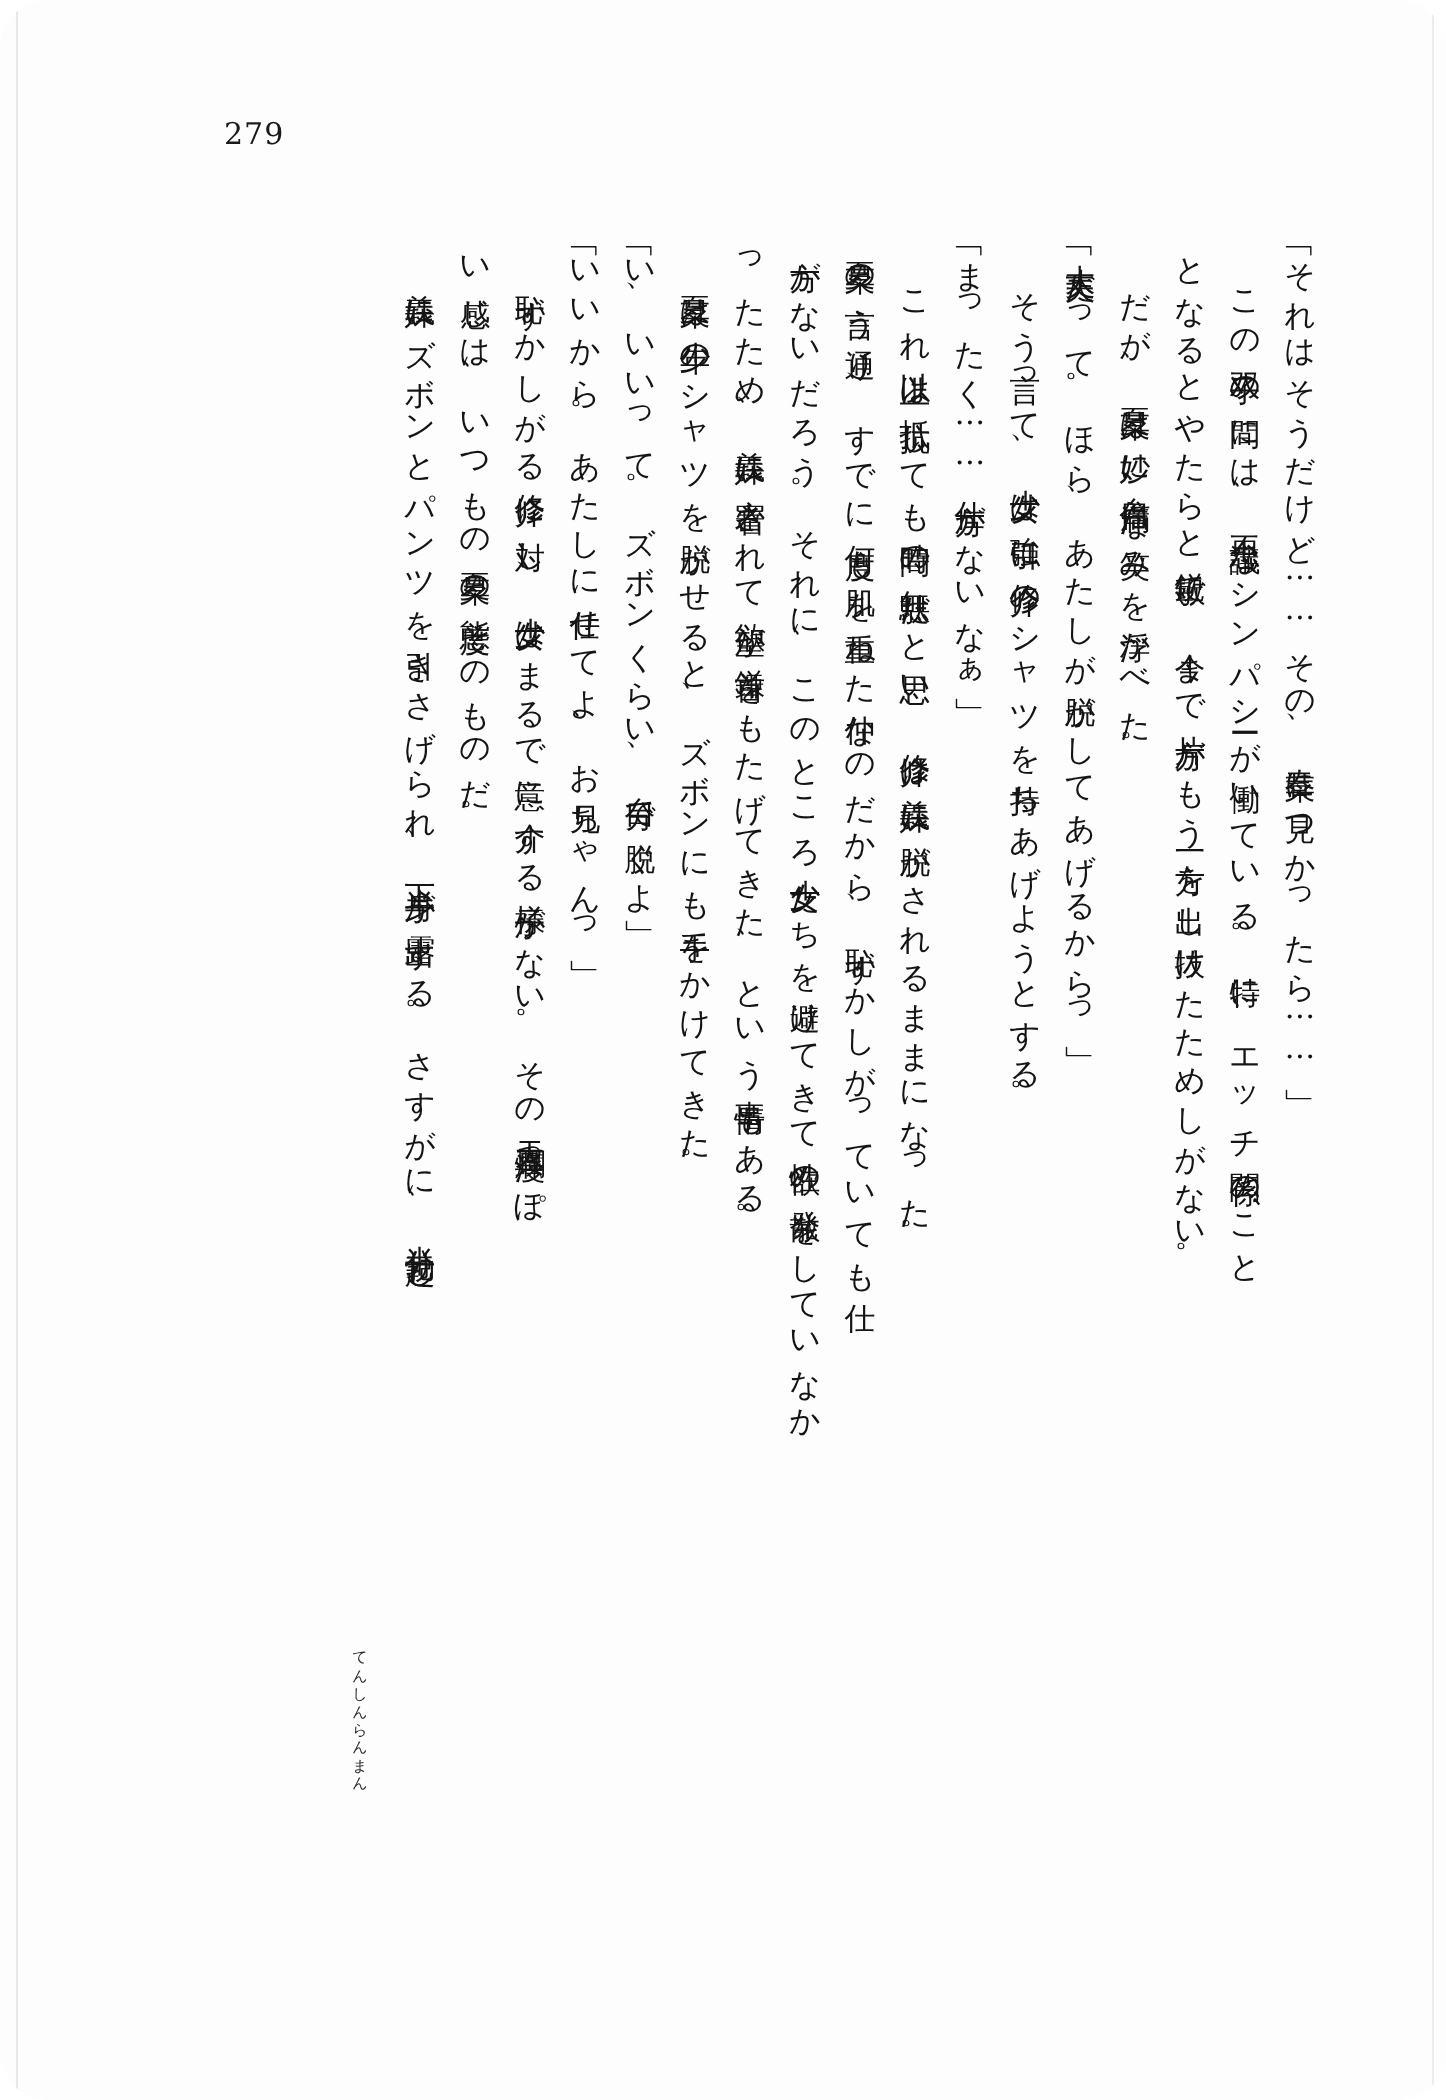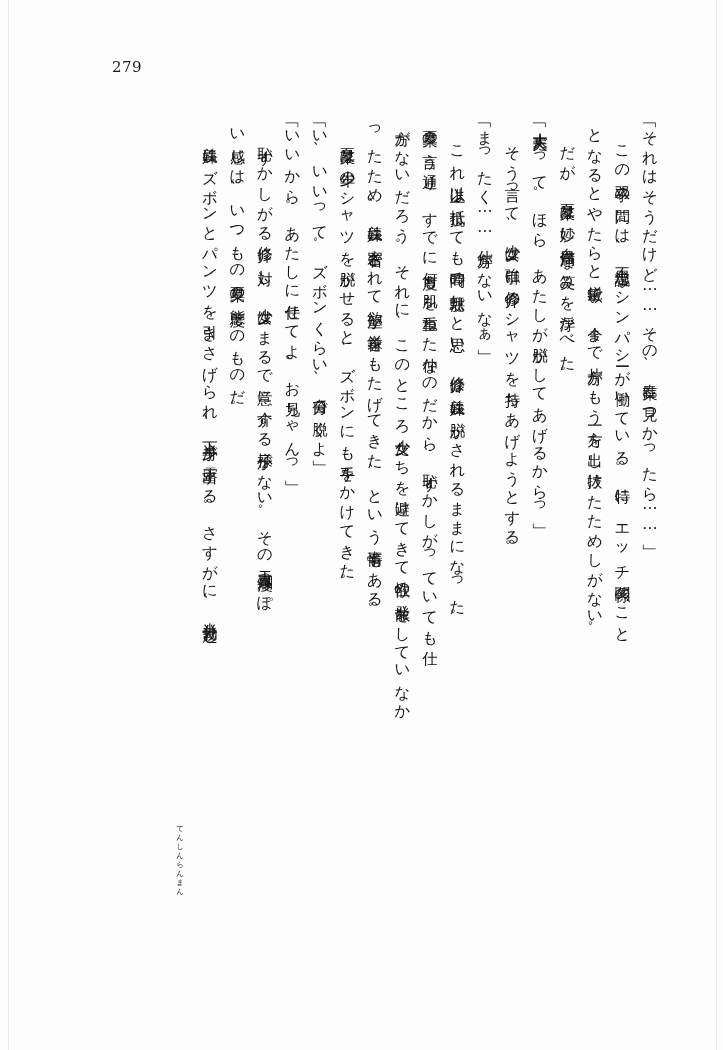--- a/index.html
+++ b/index.html
@@ -7,20 +7,21 @@
     padding: 0;
     background: #ffffff;
   }
   .page {
     position: relative;
     width: 723px;
     height: 1050px;
     background: #fdfdfd;
     overflow: hidden;
     font-family: "DejaVu Serif", "Liberation Serif", serif;
+    border-radius: 24px;
   }
   
   .scan-edge-left {
     position: absolute;
     left: 8px; top: 0;
     width: 1px; height: 1050px;
     background: #e8e8e8;
   }
   .scan-edge-right {
     position: absolute;

